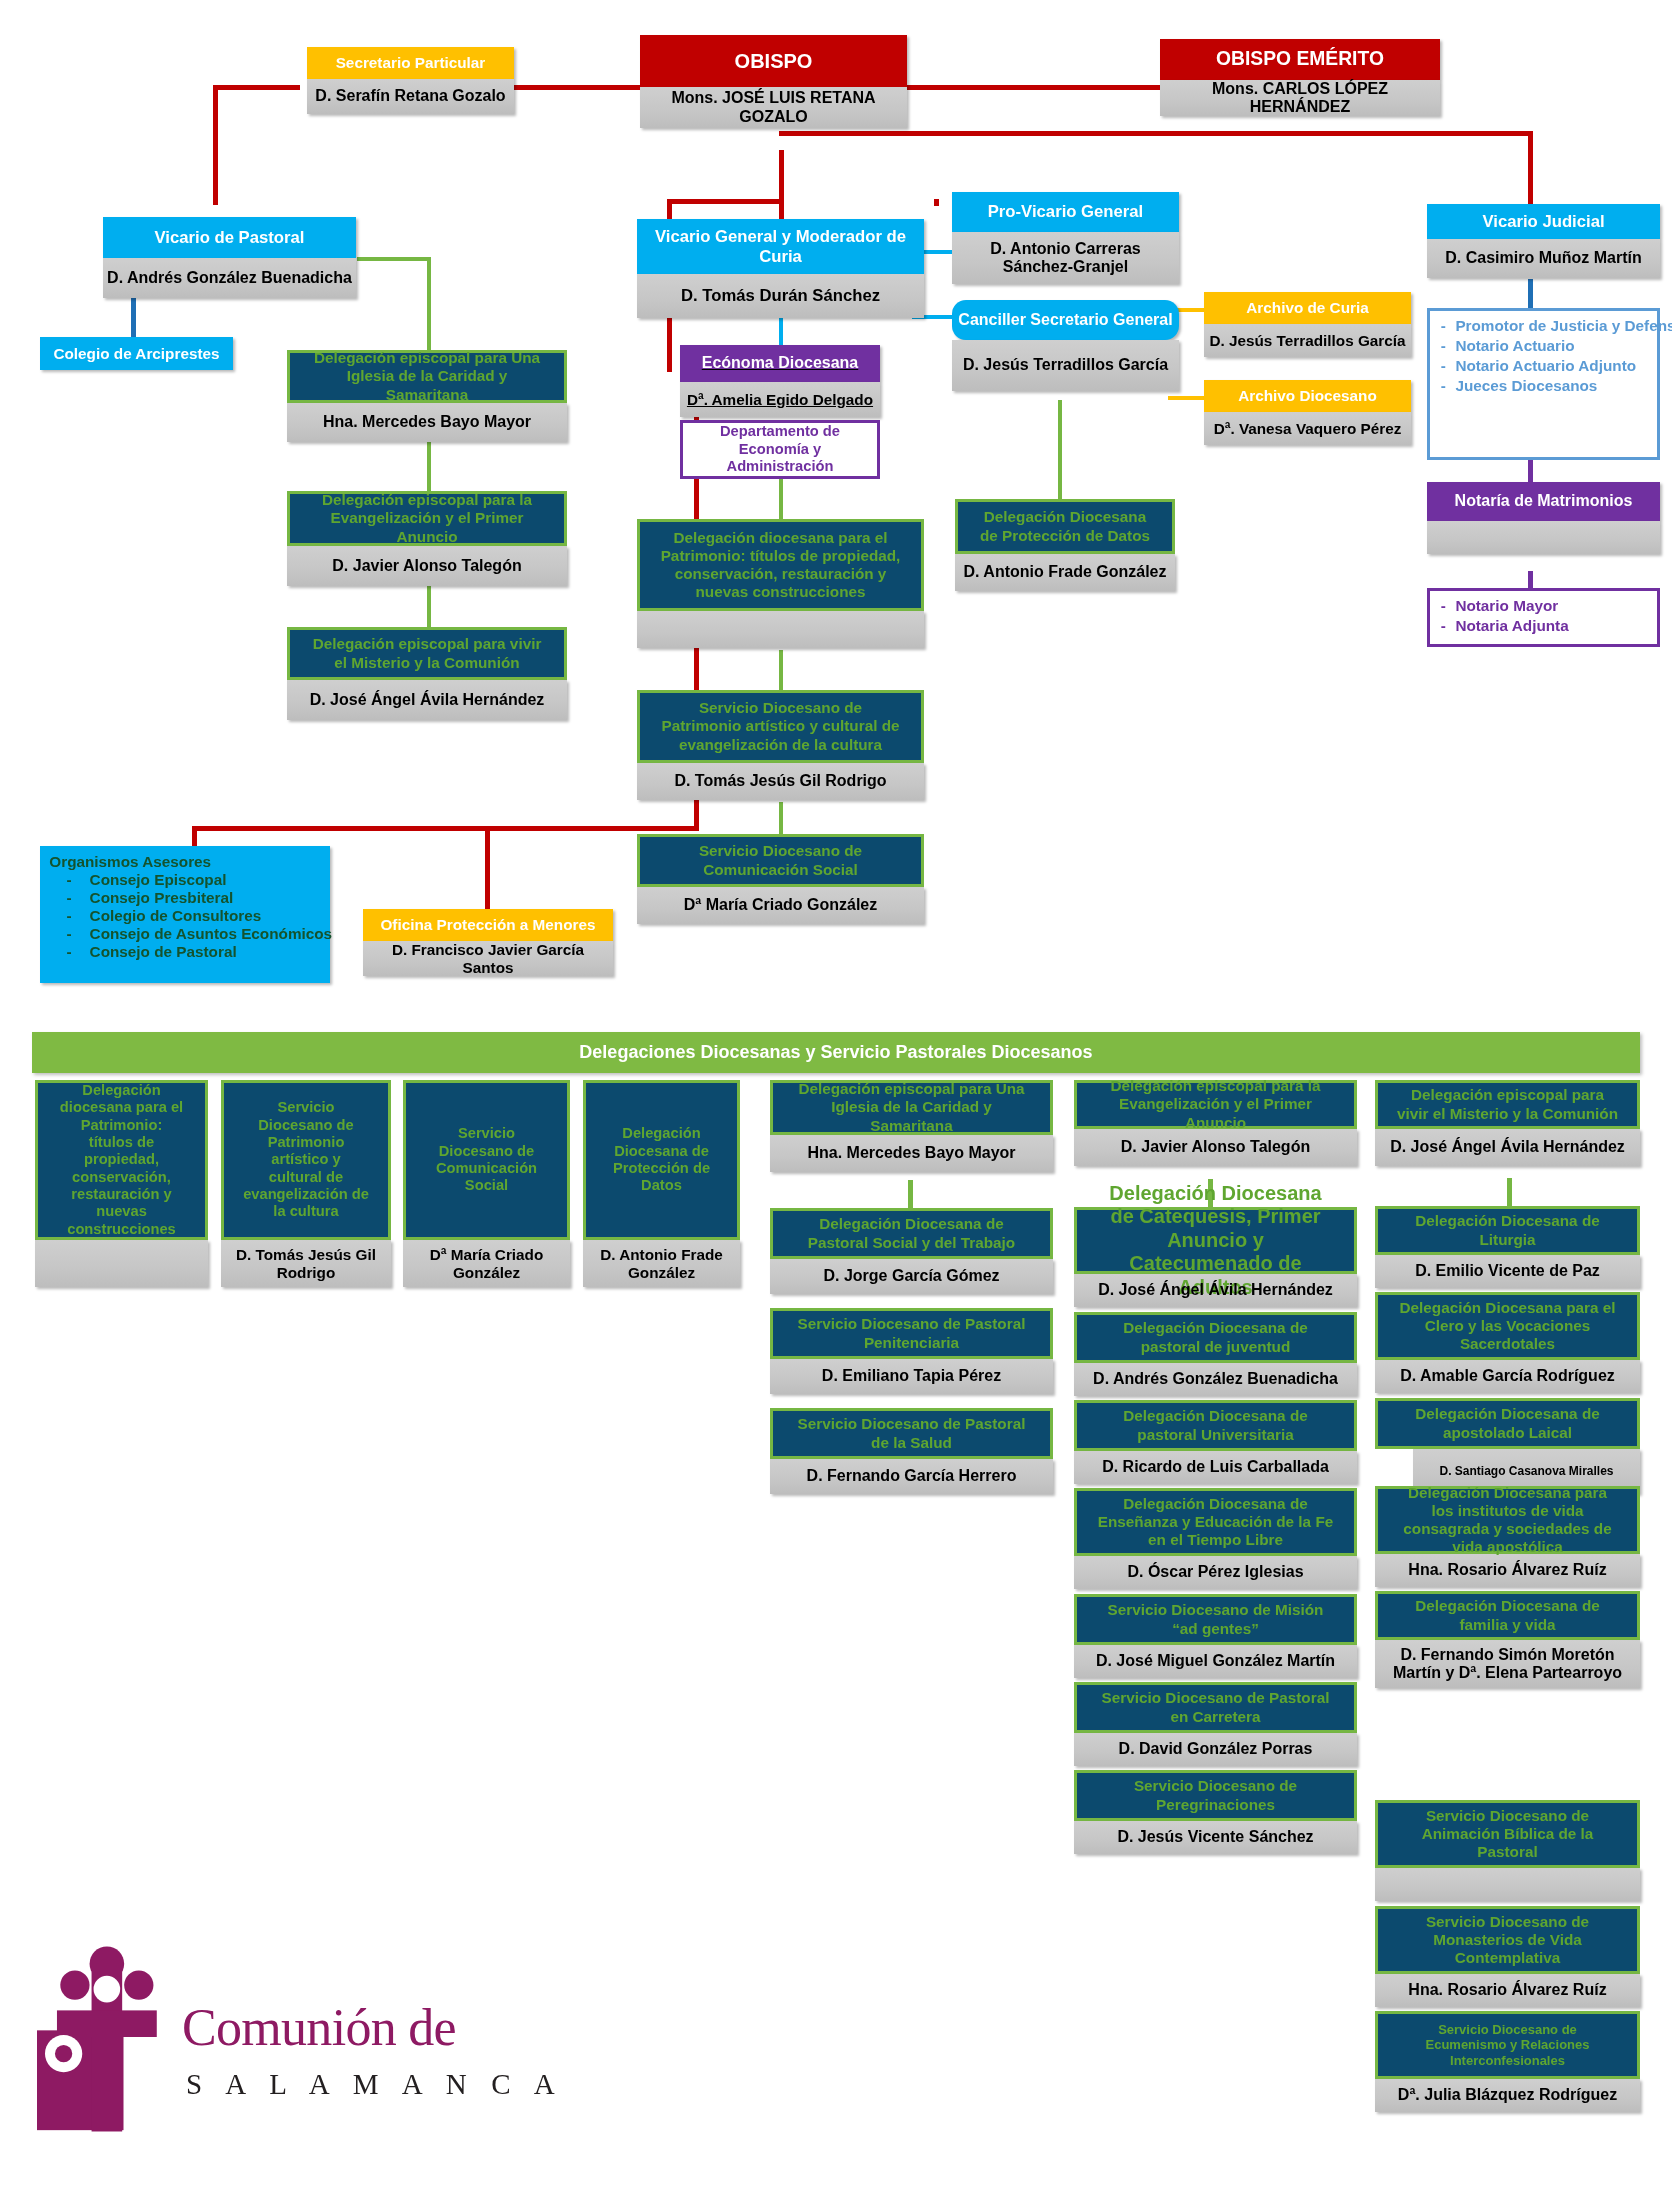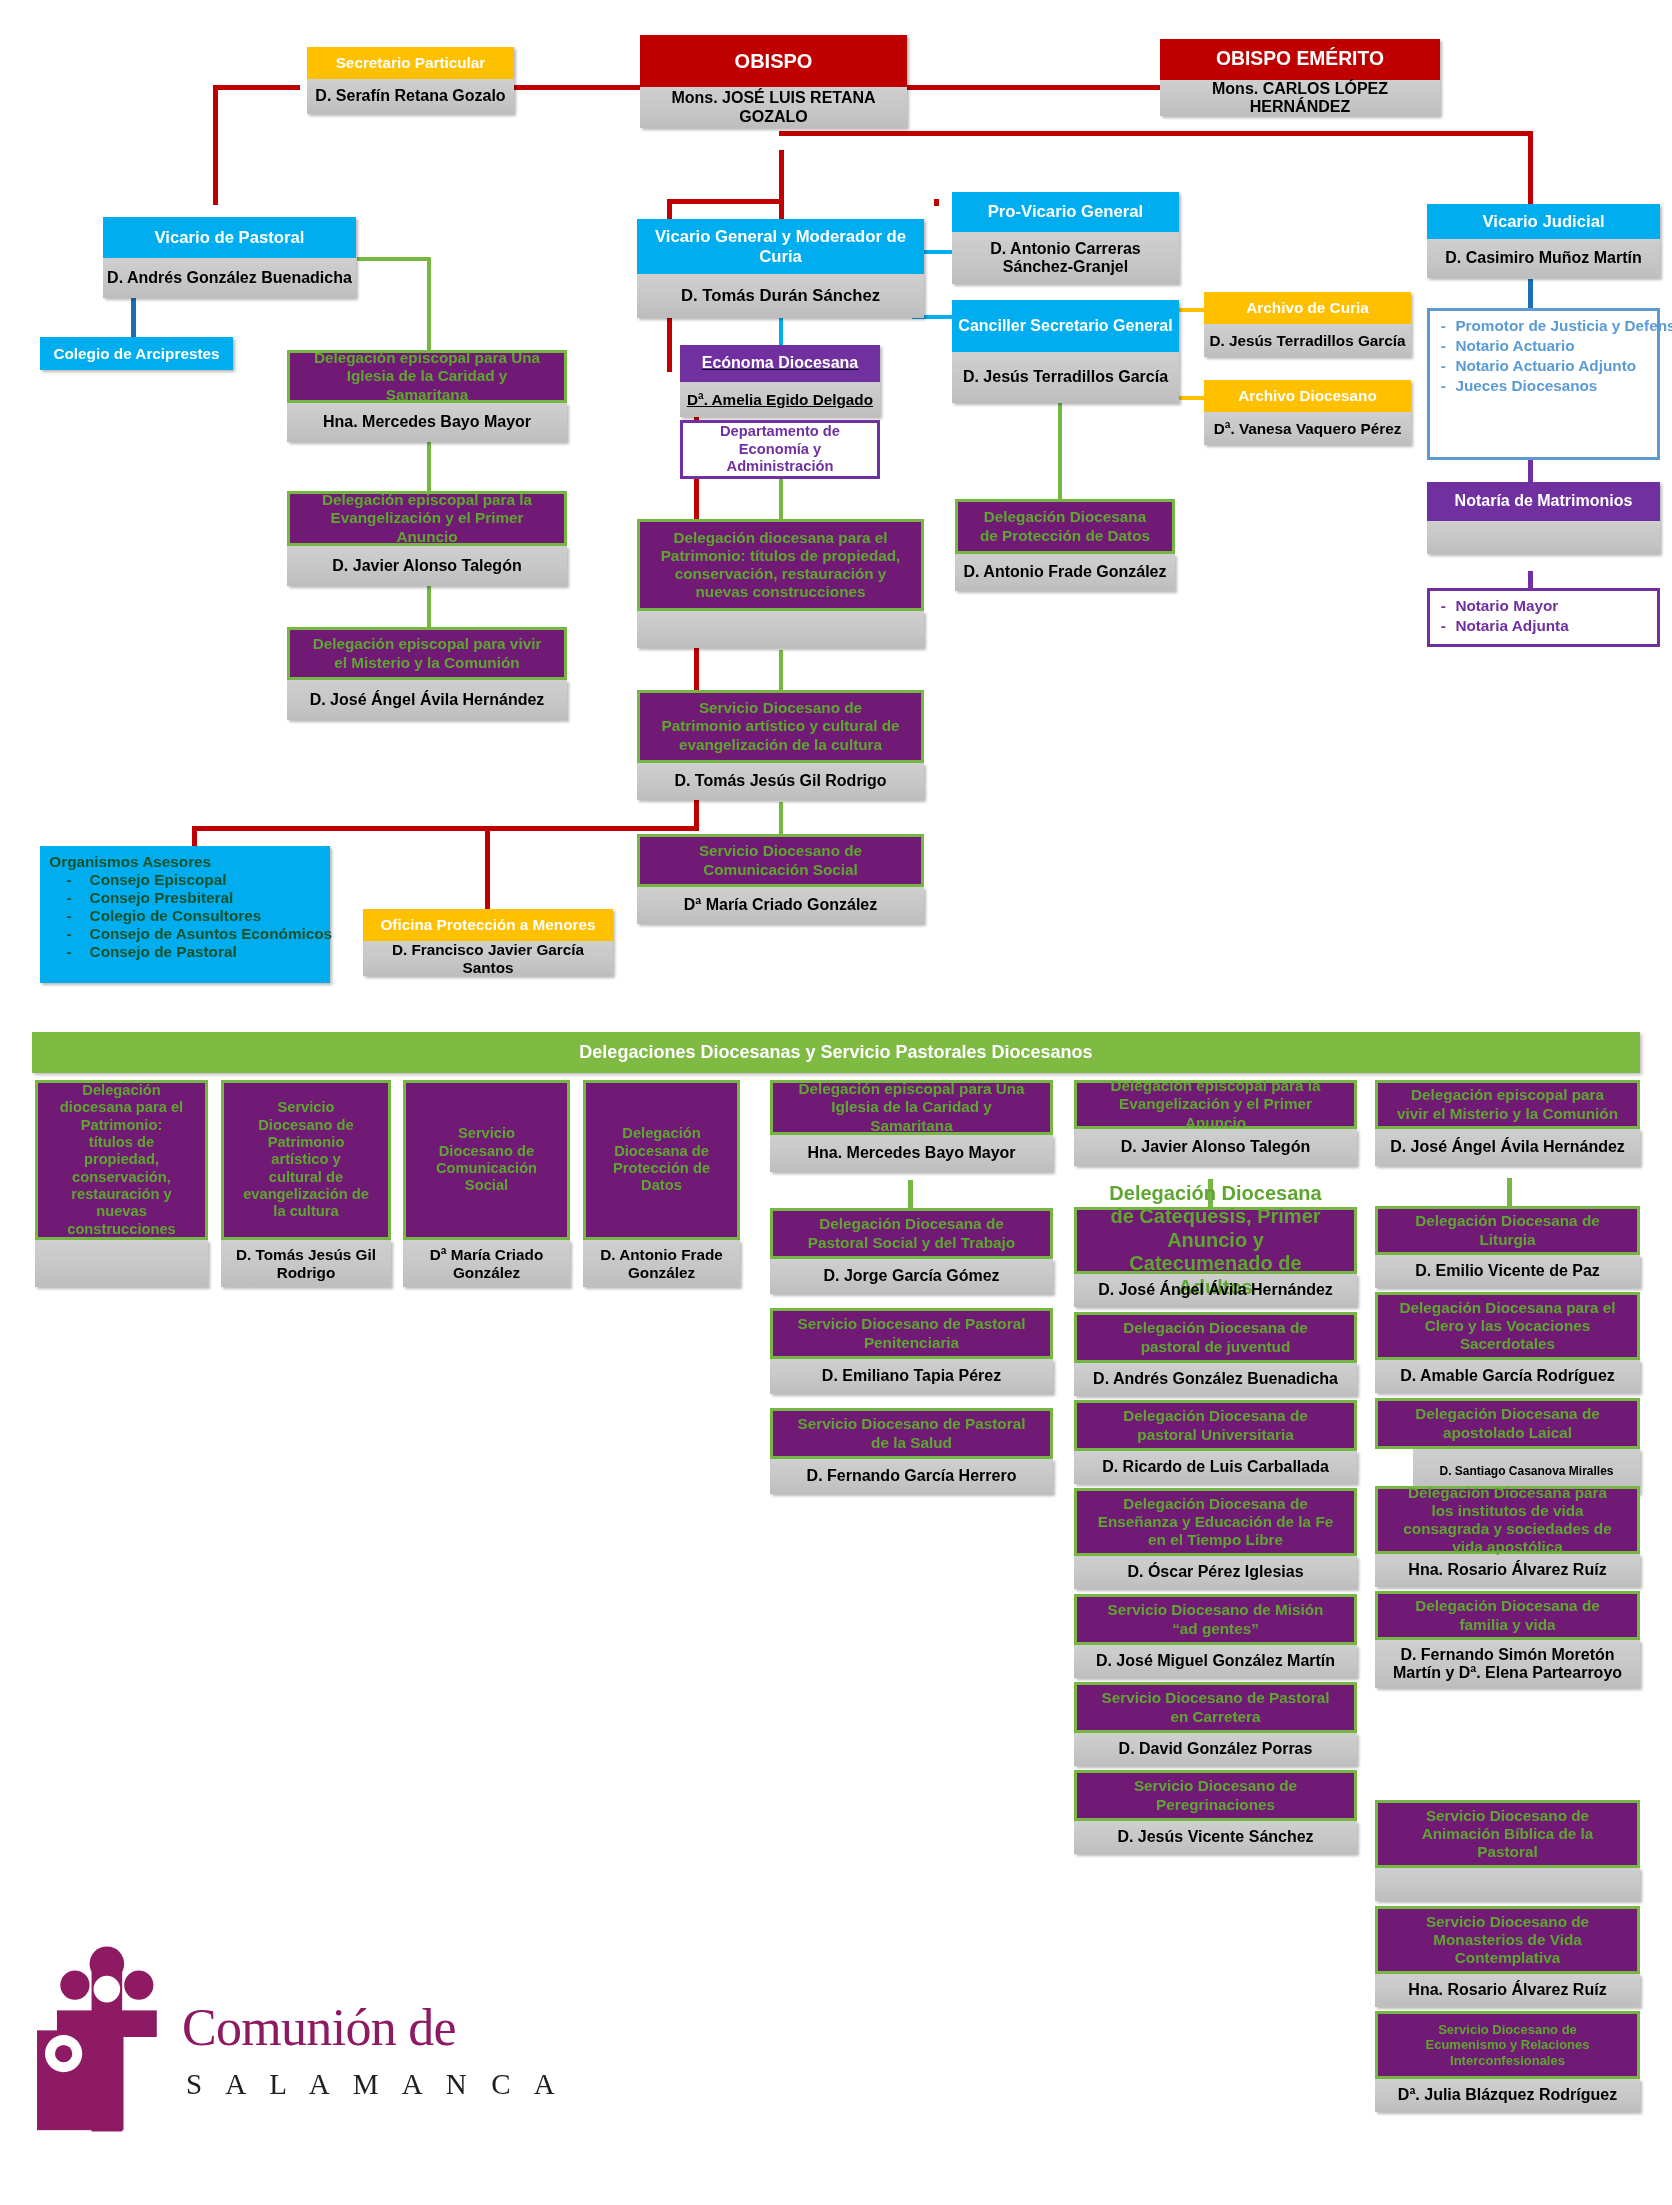--- a/index.html
+++ b/index.html
@@ -40,21 +40,21 @@
     line-height: 1.15;
     padding: 2px 4px;
     box-shadow: 2px 2px 2.7px rgba(0,0,0,0.28);
   }
   .hdr-red   { background:#c00000; }
   .hdr-blue  { background:#00AEEF; }
   .hdr-amber { background:#FFC000; }
   .hdr-purple{ background:#7030A0; }
 
   .greenbox {
-    background:#701a75;
+    background:#0c4a6e;
     border:3.3px solid #76B743;
     color:#5FA630;
     font-weight:bold;
     text-align:center;
     display:flex;
     align-items:center;
     justify-content:center;
     line-height:1.18;
     padding:2px 19px;
   }
@@ -242,21 +242,21 @@
     <div class="greenbox" style="height:53px;font-size:15.3px;">Servicio Diocesano de Comunicación Social</div>
     <div class="nm" style="height:37px;font-size:16px;">Dª María Criado González</div>
   </div>
 
   <div class="node" style="left:952px;top:192px;width:227px;">
     <div class="hdr hdr-blue" style="height:40px;font-size:16.7px;">Pro-Vicario General</div>
     <div class="nm" style="height:52px;font-size:16px;">D. Antonio Carreras Sánchez-Granjel</div>
   </div>
 
   <div class="node" style="left:952px;top:300px;width:227px;">
-    <div class="hdr hdr-blue" style="height:52px;font-size:16px;">Canciller Secretario General</div>
+    <div class="hdr hdr-blue" style="height:40px;font-size:16px;border-radius:14px;">Canciller Secretario General</div>
     <div class="nm" style="height:51px;font-size:16px;">D. Jesús Terradillos García</div>
   </div>
 
   <div class="node" style="left:1204px;top:292px;width:207px;">
     <div class="hdr hdr-amber" style="height:32px;font-size:15.3px;">Archivo de Curia</div>
     <div class="nm" style="height:33px;font-size:15.3px;">D. Jesús Terradillos García</div>
   </div>
 
   <div class="node" style="left:1204px;top:380px;width:207px;">
     <div class="hdr hdr-amber" style="height:32px;font-size:15.3px;">Archivo Diocesano</div>

